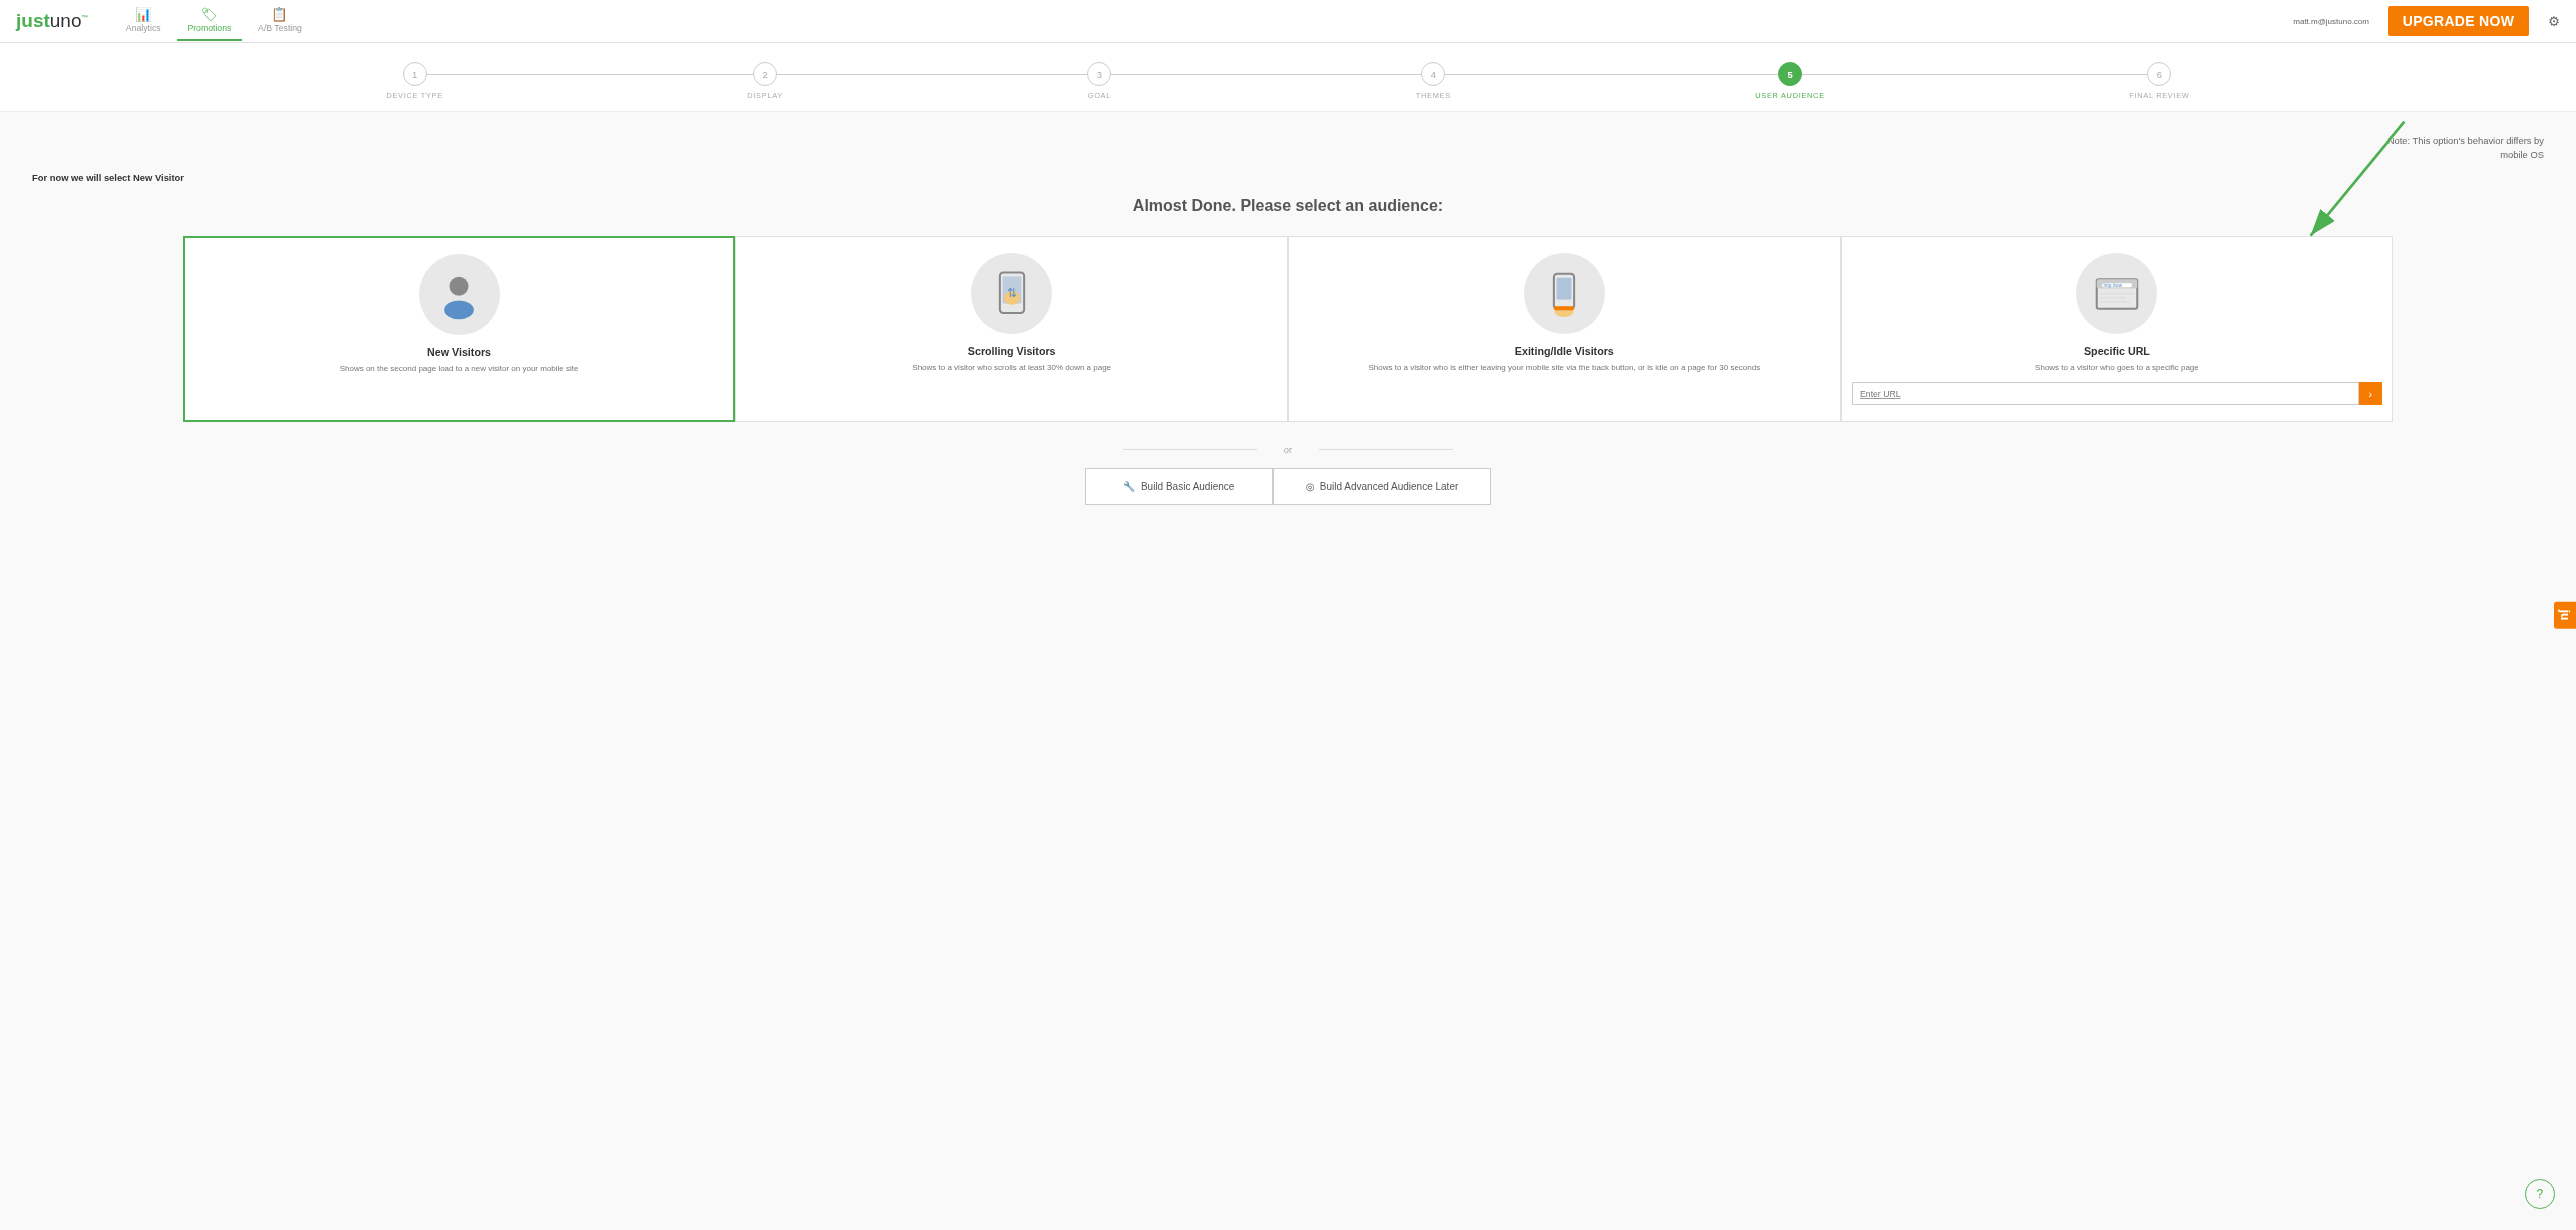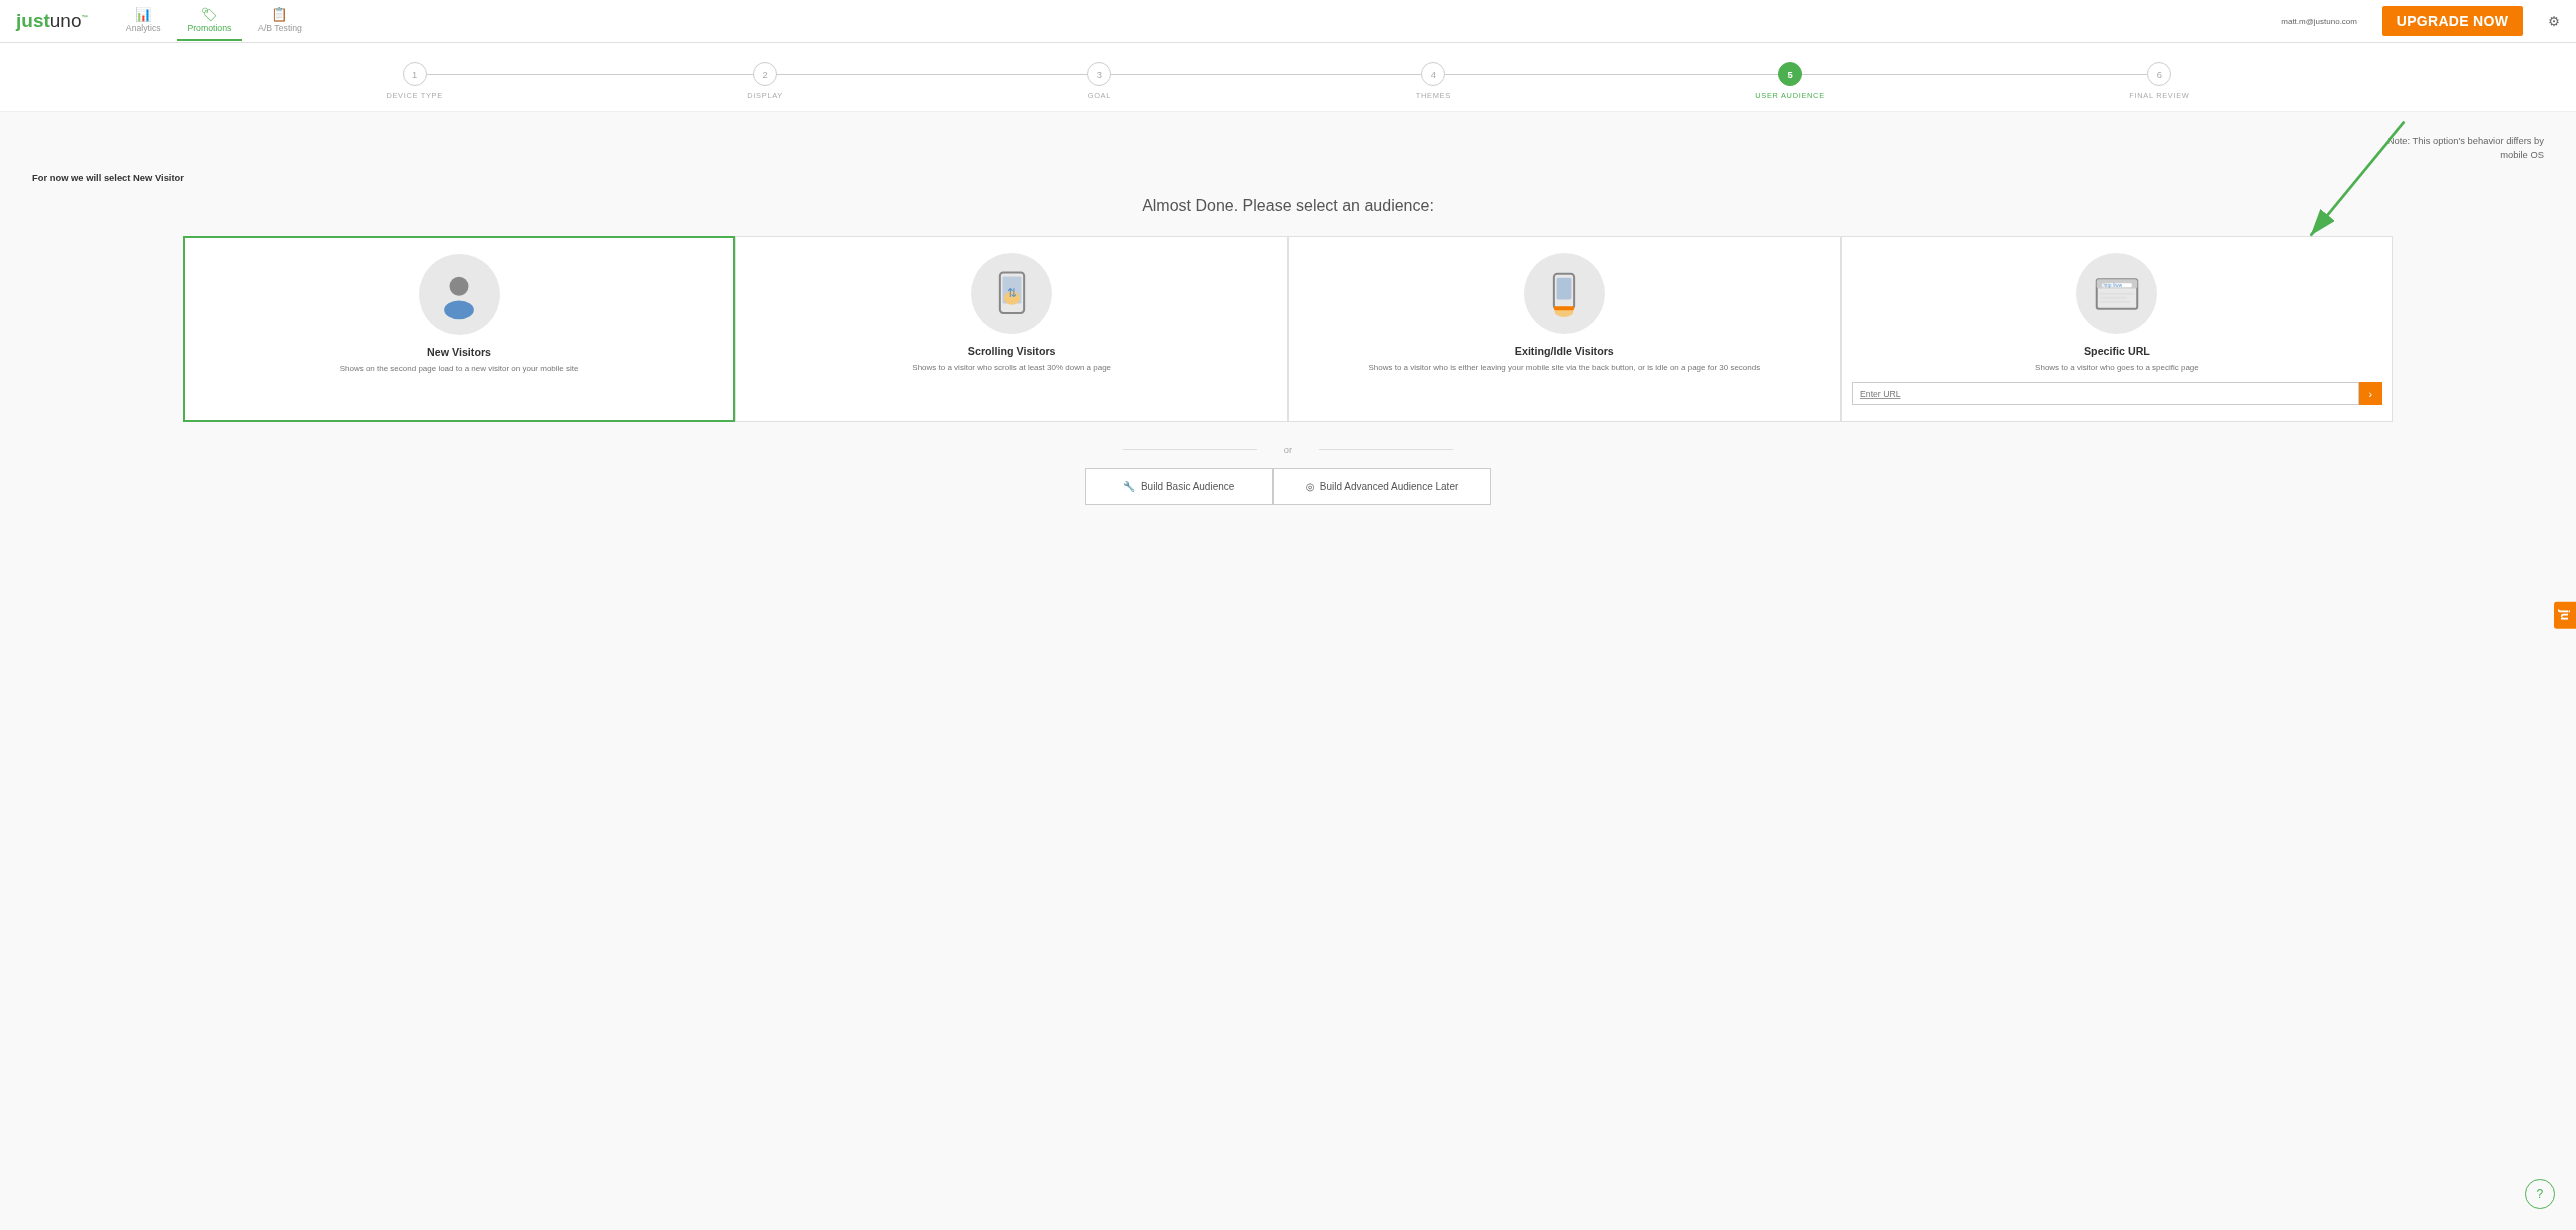--- a/index.html
+++ b/index.html
@@ -45,21 +45,21 @@
       border-bottom: 2px solid transparent;
     }
     .nav-item.active {
       color: #4caf50;
       border-bottom: 2px solid #4caf50;
     }
     .nav-item .nav-icon { font-size: 13.4px; margin-bottom: 1.3px; }
     .header-right {
       display: flex;
       align-items: center;
-      gap: 25px;
+      gap: 19px;
       margin-left: auto;
     }
     .user-email { font-size: 8px; color: #666; }
     .upgrade-btn {
       background: #f57c00;
       color: #fff;
       border: none;
       padding: 6.7px 14.8px;
       font-size: 14px;
       font-weight: 700;
@@ -165,21 +165,21 @@
       font-weight: 700;
       color: #333;
       margin-bottom: 13.4px;
     }
 
     .section-title {
       text-align: center;
       font-size: 16px;
       color: #555;
       margin-bottom: 21.5px;
-      font-weight: 400;
+      font-weight: 700;
     }
 
     
     .cards-row {
       display: flex;
       gap: 0;
       justify-content: center;
       margin-bottom: 21.5px;
       position: relative;
     }

